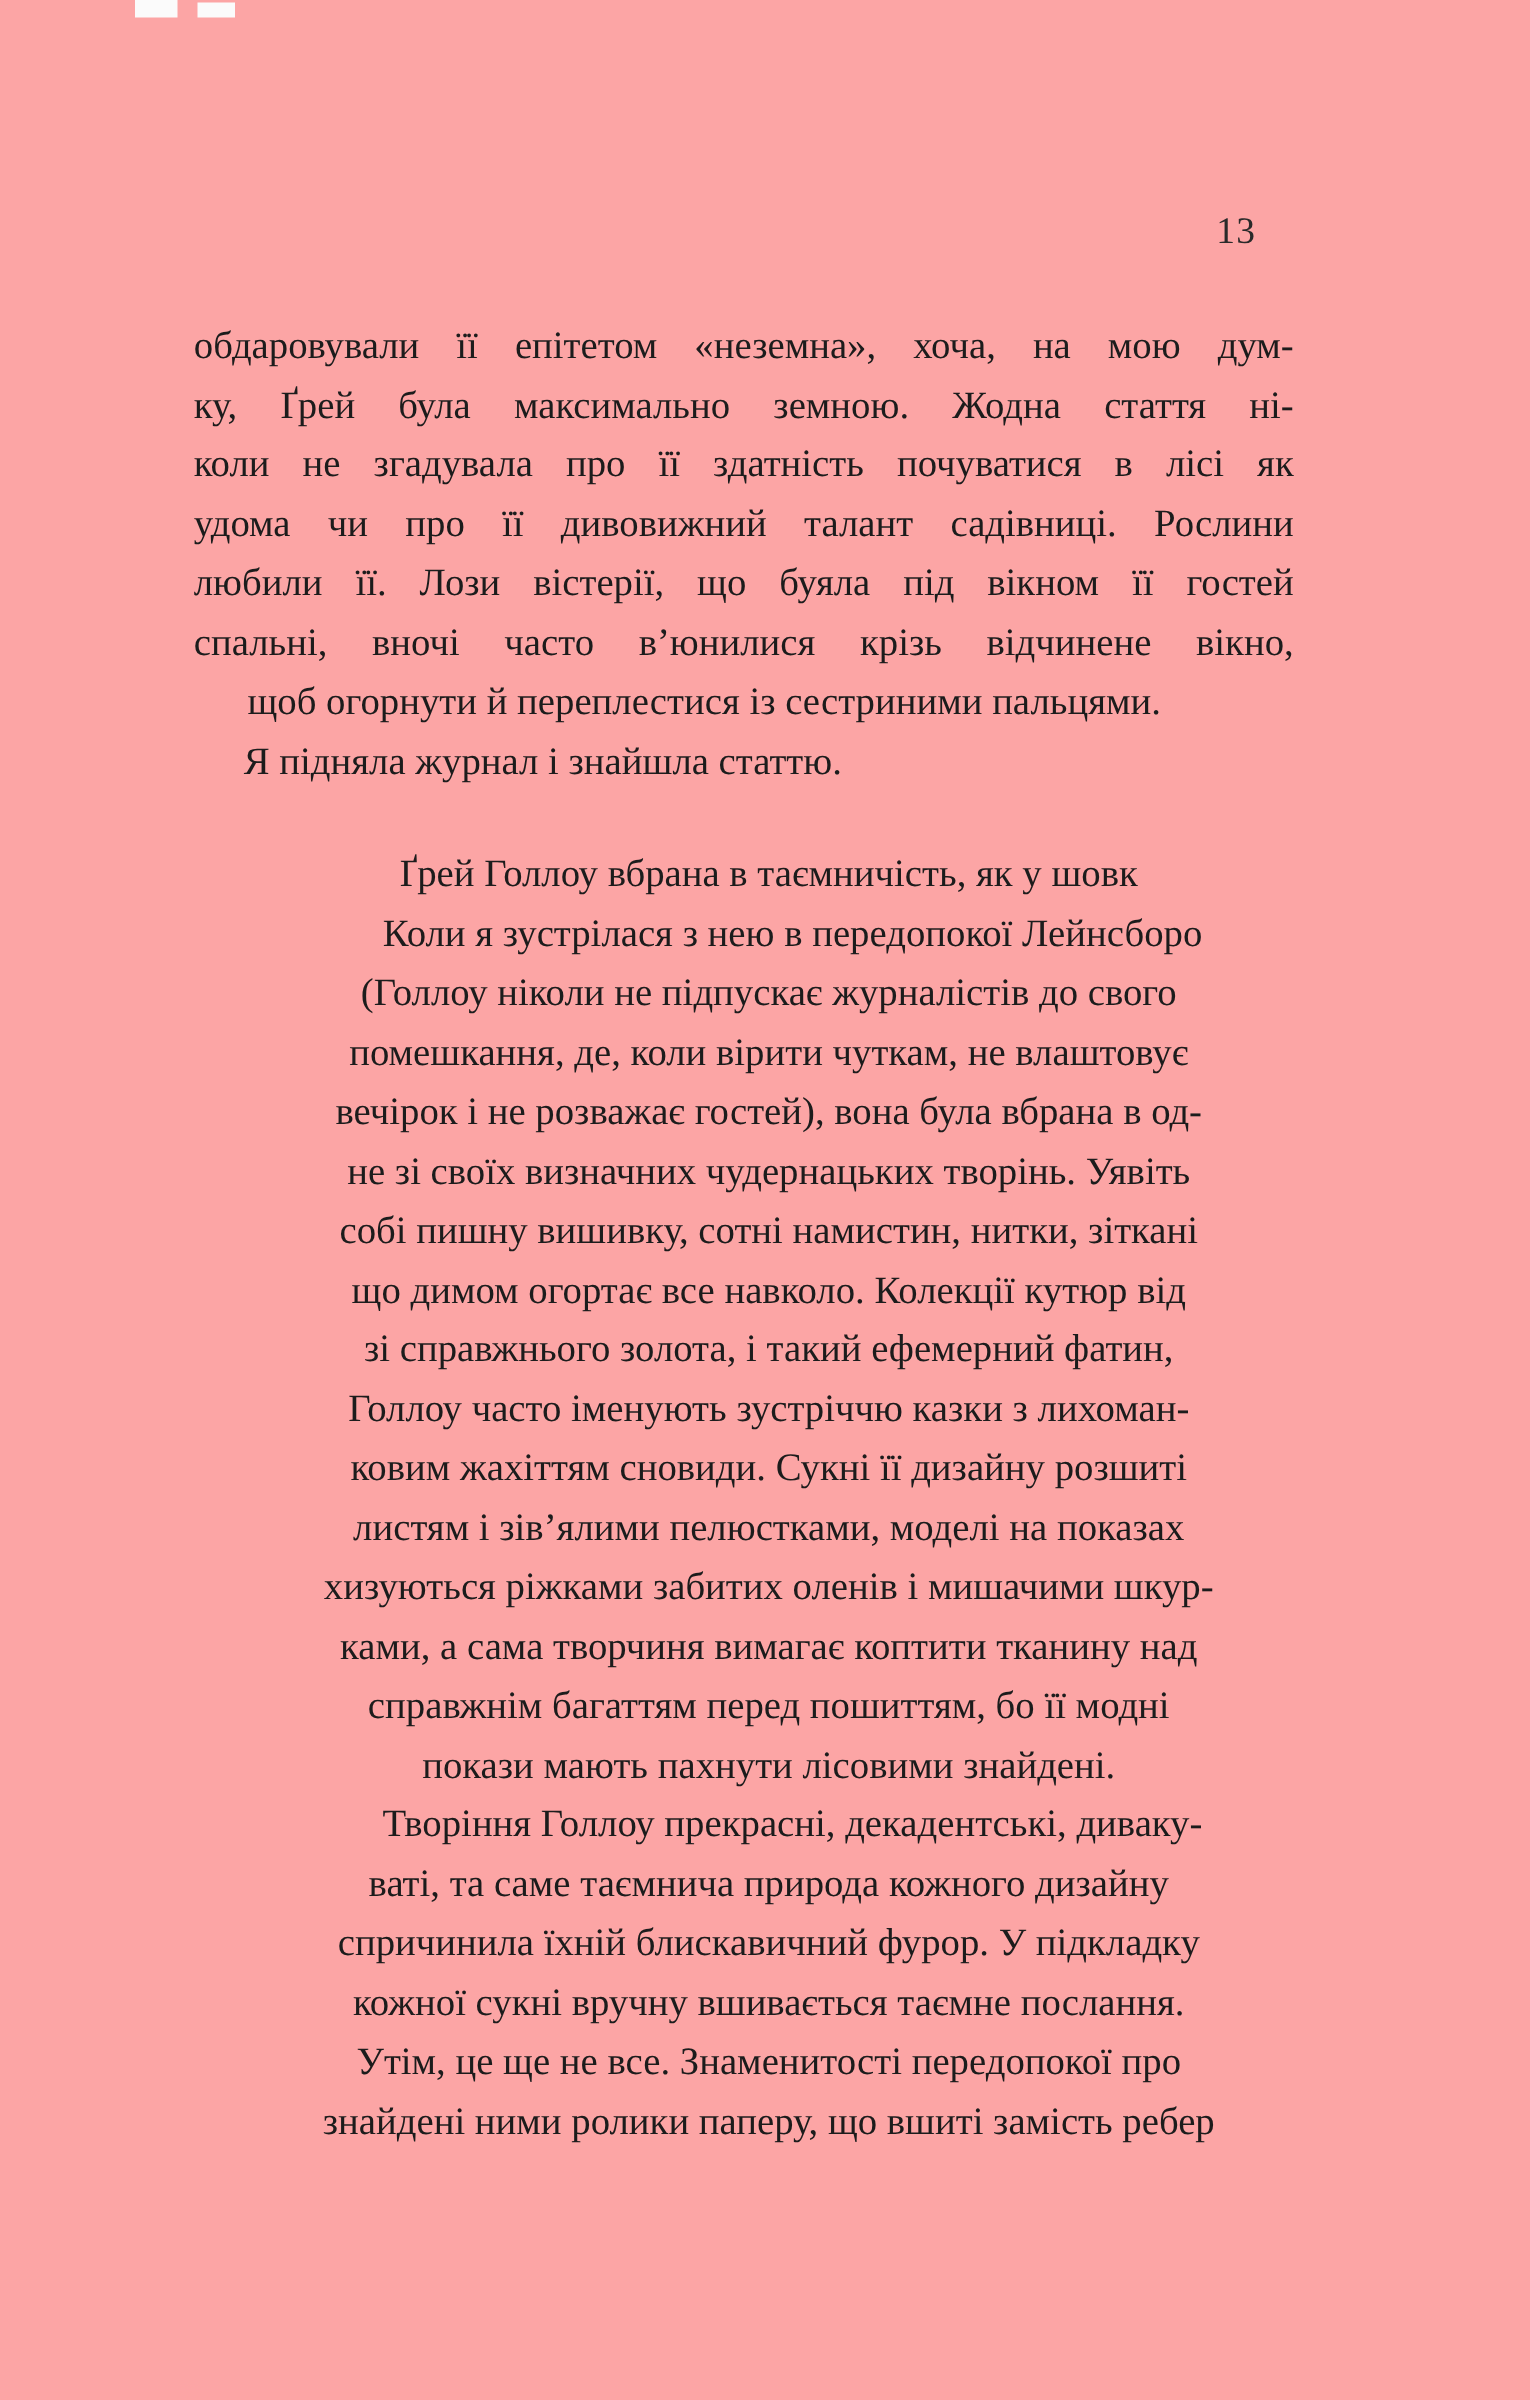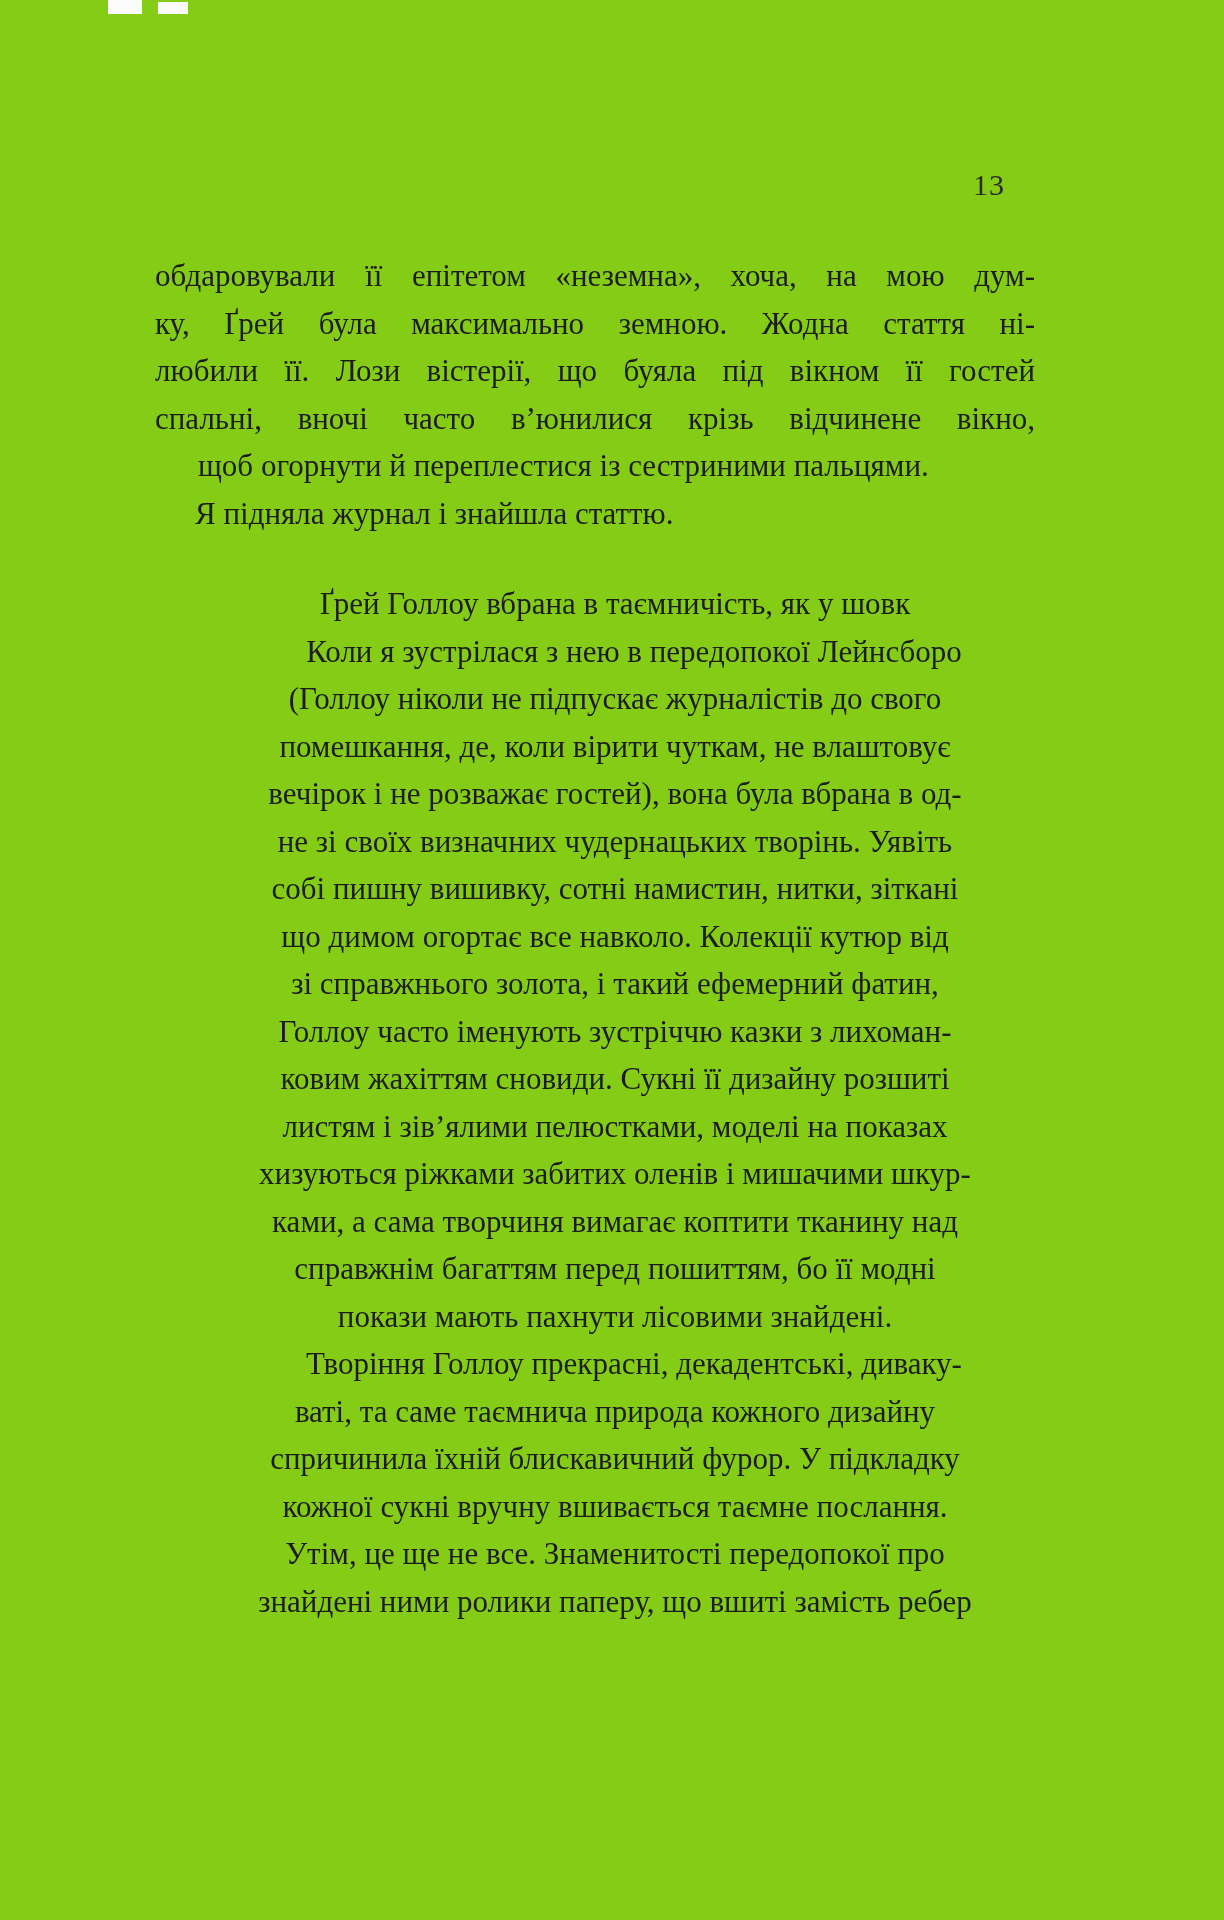--- a/index.html
+++ b/index.html
@@ -11,21 +11,21 @@
     width: 1224px;
     height: 1920px;
     position: relative;
     overflow: hidden;
     font-family: "Liberation Serif", "DejaVu Serif", serif;
     color: #1c1c1c;
   }
   .scan-page {
     position: absolute;
     inset: 0;
-    background: #84cc16;
+    background: #fca5a5;
   }
   .page-number {
     position: absolute;
     top: 168px;
     right: 219px;
     font-size: 30px;
     line-height: 34px;
     color: #2a2a2a;
     letter-spacing: 1px;
   }
@@ -78,20 +78,22 @@
   <div class="scan-artifact" style="left:108px; top:0; width:34px; height:14px;"></div>
   <div class="scan-artifact" style="left:158px; top:2px; width:30px; height:12px;"></div>
 
   <div class="page-number">13</div>
 
   <div class="text-column">
 
     <div class="para-justify">
       <div class="line">обдаровували її епітетом «неземна», хоча, на мою дум-</div>
       <div class="line">ку, Ґрей була максимально земною. Жодна стаття ні-</div>
+      <div class="line">коли не згадувала про її здатність почуватися в лісі як</div>
+      <div class="line">удома чи про її дивовижний талант садівниці. Рослини</div>
       <div class="line">любили її. Лози вістерії, що буяла під вікном її гостей</div>
       <div class="line">спальні, вночі часто в’юнилися крізь відчинене вікно,</div>
       <div class="line last">щоб огорнути й переплестися із сестриними пальцями.</div>
     </div>
 
     <div class="line indent-line">Я підняла журнал і знайшла статтю.</div>
 
     <div class="article-block">
       <div class="line">Ґрей Голлоу вбрана в таємничість, як у шовк</div>
       <div class="line indent">Коли я зустрілася з нею в передопокої Лейнсборо</div>

